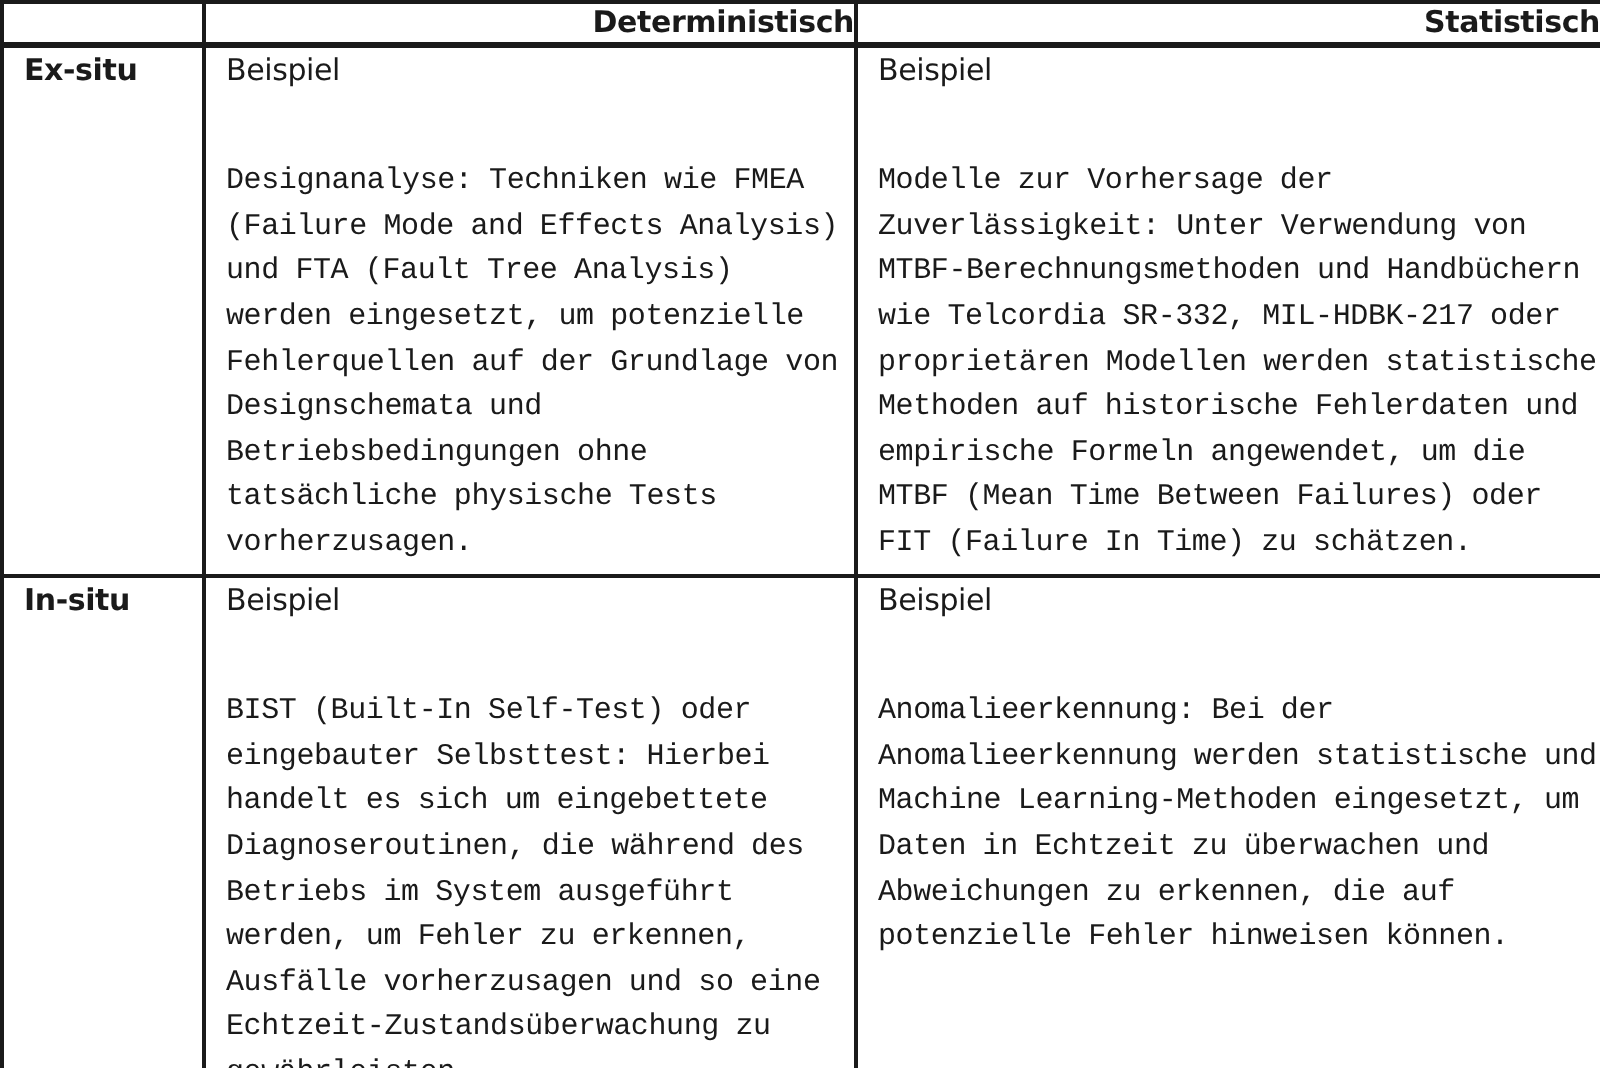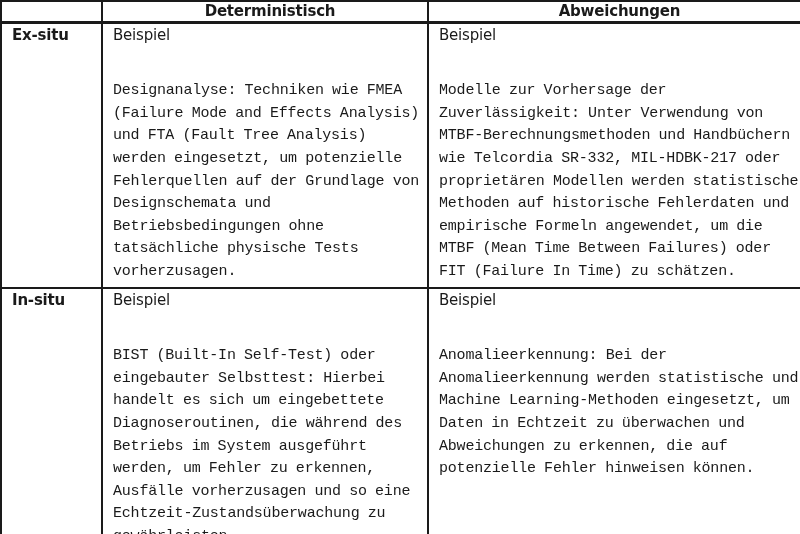--- a/index.html
+++ b/index.html
@@ -25,21 +25,21 @@
     table.grid td, table.grid th {
       border: 2px solid #1a1a1a;
       vertical-align: top;
       padding: 0 0 0 10px;
       font-size: 15px;
       line-height: 22.6px;
       letter-spacing: -0.2px;
       word-spacing: -0.5px;
     }
     table.grid th {
-      text-align: center;
+      text-align: right;
       font-weight: bold;
       height: 19px;
       line-height: 19px;
       padding-top: 0;
     }
     table.grid tr.header th {
       border-bottom-width: 3px;
       border-top-width: 2px;
     }
     col.c1 { width: 101px; }
@@ -61,21 +61,21 @@
 <table class="grid">
   <colgroup>
     <col class="c1">
     <col class="c2">
     <col class="c3">
   </colgroup>
   <tbody>
       <tr class="header">
     <th></th>
     <th>Deterministisch</th>
-    <th>Abweichungen</th>
+    <th>Statistisch</th>
   </tr>
   <tr class="row-ex">
     <td class="rowhead">Ex-situ</td>
     <td>
       <span class="example-label">Beispiel</span>
       <span class="spacer"></span>
       <span class="desc">Designanalyse: Techniken wie FMEA (Failure Mode and Effects Analysis) und FTA (Fault Tree Analysis) werden eingesetzt, um potenzielle Fehlerquellen auf der Grundlage von Designschemata und Betriebsbedingungen ohne tatsächliche physische Tests vorherzusagen.</span>
     </td>
     <td>
       <span class="example-label">Beispiel</span>

